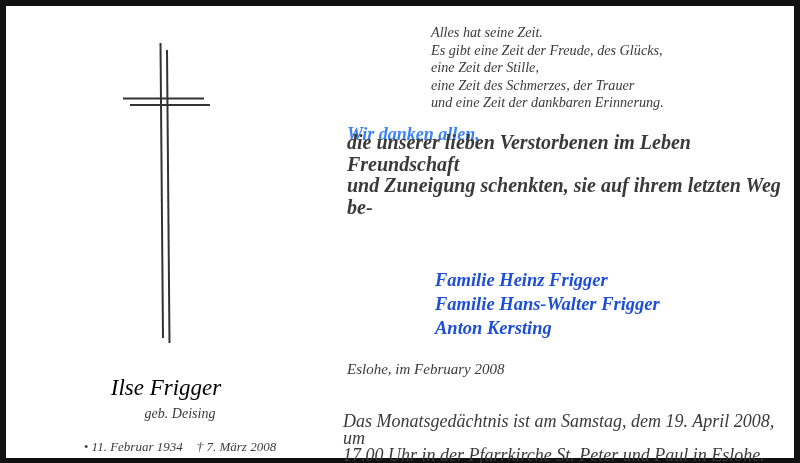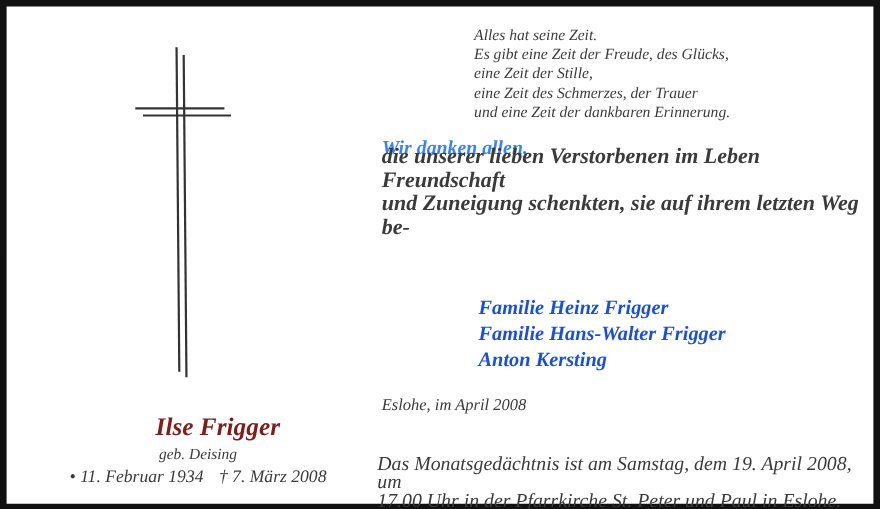--- a/index.html
+++ b/index.html
@@ -11,23 +11,23 @@
     border-right: 6px solid #111; border-bottom: 5px solid #111;
     background: #fff;
   }
   .serif { font-family: "Liberation Serif", "DejaVu Serif", serif; font-style: italic; color: #333; }
   .cross { position: absolute; left: 0; top: 0; width: 800px; height: 463px; pointer-events: none; }
   .poem { position: absolute; left: 431px; top: 24px; font-size: 14.2px; line-height: 17.6px; color: #3a3a3a; }
   .thanks-title { position: absolute; left: 347px; top: 124px; font-size: 18px; font-weight: bold; color: #3b82f6; }
   .thanks-body { position: absolute; left: 347px; top: 132px; font-size: 20px; line-height: 21.7px; color: #3a3a3a; width: 440px; font-weight: bold; }
   .families { position: absolute; left: 435px; top: 268px; font-size: 18.5px; font-weight: bold; line-height: 24px; color: #1d4ed8; }
   .place { position: absolute; left: 347px; top: 361px; font-size: 15px; color: #3a3a3a; }
-  .deceased-name { position: absolute; left: 58px; width: 280px; text-align: center; top: 375px; font-size: 23px; font-weight: bold; color: #7f1d1d; }
+  .deceased-name { position: absolute; left: 26px; width: 280px; text-align: center; top: 375px; font-size: 23px; font-weight: normal; color: #000000; }
   .birth-name { position: absolute; left: 40px; width: 280px; text-align: center; top: 406px; font-size: 14px; color: #3a3a3a; }
-  .dates { position: absolute; left: 40px; width: 280px; text-align: center; top: 425px; font-size: 16px; color: #3a3a3a; white-space: nowrap; }
+  .dates { position: absolute; left: 40px; width: 280px; text-align: center; top: 439px; font-size: 13px; color: #3a3a3a; white-space: nowrap; }
   .dates span.sep { display: inline-block; width: 14px; }
   .memorial { position: absolute; left: 343px; top: 413px; font-size: 18px; line-height: 17px; color: #3a3a3a; font-family: Liberation Serif, serif; }
 </style>
 </head>
 <body>
 
 <div class="frame"></div>
 
 <svg class="cross" viewBox="0 0 800 463" xmlns="http://www.w3.org/2000/svg">
   <line x1="160.5" y1="43" x2="163" y2="338" stroke="#333" stroke-width="2"></line>
@@ -49,21 +49,21 @@
   <div>die unserer lieben Verstorbenen im Leben Freundschaft</div>
   <div>und Zuneigung schenkten, sie auf ihrem letzten Weg be-</div>
 </div>
 
 <div class="families serif">
   <div>Familie Heinz Frigger</div>
   <div>Familie Hans-Walter Frigger</div>
   <div>Anton Kersting</div>
 </div>
 
-<div class="place serif">Eslohe, im April 2008</div>
+<div class="place serif">Eslohe, im February 2008</div>
 
 <div class="deceased-name serif">Ilse Frigger</div>
 <div class="birth-name serif">geb. Deising</div>
 <div class="dates serif">
   <span>•</span>
   <span>11. Februar 1934</span><span class="sep"></span><span>†</span>
   <span>7. März 2008</span>
 </div>
 
 <div class="memorial serif">

